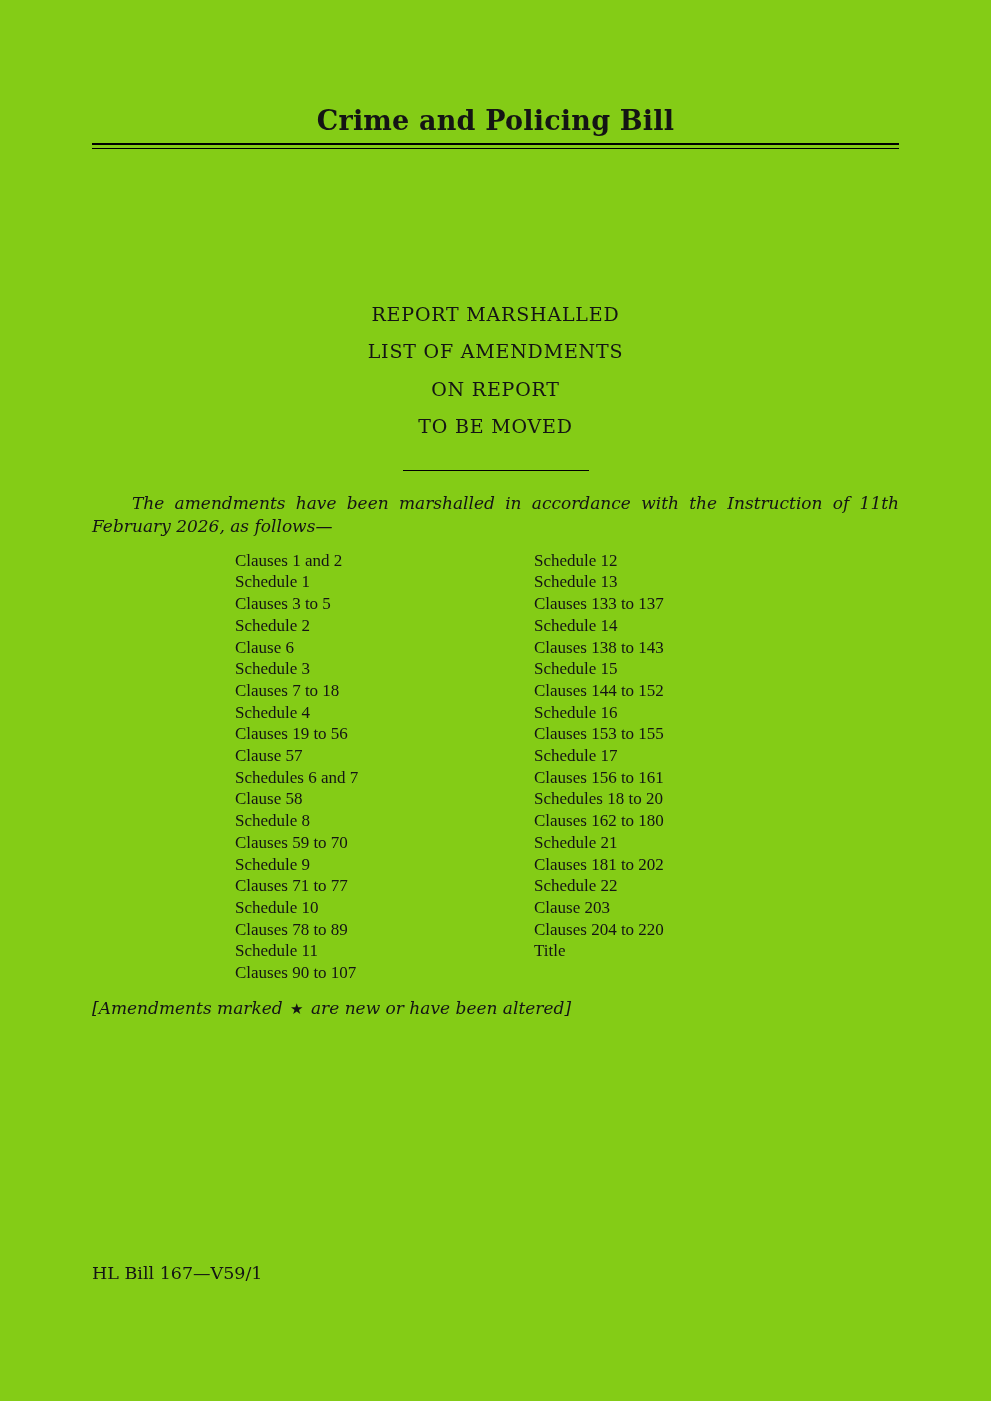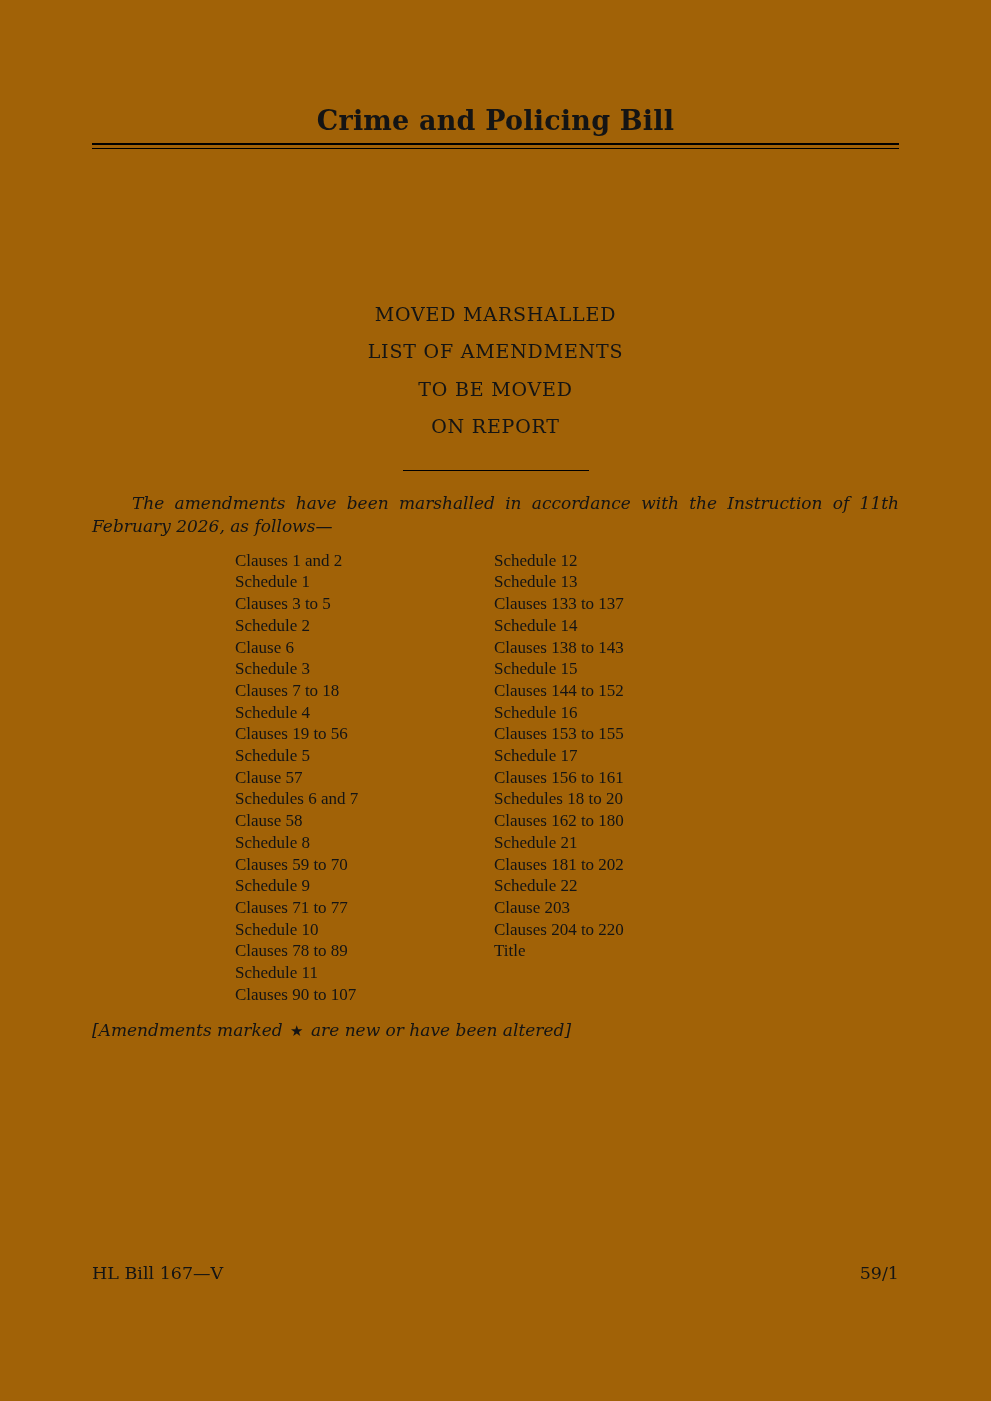--- a/index.html
+++ b/index.html
@@ -5,21 +5,21 @@
   html, body {
     margin: 0;
     padding: 0;
     background: #ffffff;
   }
   .page {
     position: relative;
     width: 991px;
     height: 1401px;
     margin: 0 auto;
-    background: #a16207;
+    background: #84cc16;
     color: #141414;
     font-family: "DejaVu Serif", "Liberation Serif", serif;
     overflow: hidden;
     box-sizing: border-box;
   }
   .content {
     padding: 0 92px;
   }
   .doc-title {
     margin: 0;
@@ -67,20 +67,21 @@
     font-size: 17px;
     line-height: 21.7px;
     font-family: Liberation Serif, serif;
   }
   .col-left {
     width: 259px;
     flex: 0 0 259px;
   }
   .col-right {
     flex: 1 1 auto;
+    margin-left: 40px;
   }
   .list-line {
     white-space: pre;
   }
   .note {
     margin: 13px 0 12px 0;
     text-align: left;
     font-style: italic;
     font-size: 17px;
     line-height: 22px;
@@ -89,58 +90,57 @@
     font-style: normal;
     font-size: 15px;
     padding: 0 2px;
   }
   .footer {
     position: absolute;
     left: 92px;
     right: 92px;
     bottom: 116px;
     display: flex;
-    justify-content: space-between;
+    justify-content: flex-start;
     font-size: 17.5px;
     line-height: 23px;
   }
 </style>
 </head>
 <body>
 
 <div class="page">
   <div class="content">
 
     <h1 class="doc-title">Crime and Policing Bill</h1>
 
     <div class="double-rule"></div>
 
     <div class="headings">
-      <div class="heading-line">MOVED MARSHALLED</div>
+      <div class="heading-line">REPORT MARSHALLED</div>
       <div class="heading-line">LIST OF AMENDMENTS</div>
+      <div class="heading-line">ON REPORT</div>
       <div class="heading-line">TO BE MOVED</div>
-      <div class="heading-line">ON REPORT</div>
     </div>
 
     <div class="short-rule"></div>
 
     <p class="intro">The amendments have been marshalled in accordance with the Instruction of 11th February 2026, as follows—</p>
 
     <div class="columns">
       <div class="col-left">
           <div class="list-line">Clauses 1 and 2</div>
           <div class="list-line">Schedule 1</div>
           <div class="list-line">Clauses 3 to 5</div>
           <div class="list-line">Schedule 2</div>
           <div class="list-line">Clause 6</div>
           <div class="list-line">Schedule 3</div>
           <div class="list-line">Clauses 7 to 18</div>
           <div class="list-line">Schedule 4</div>
           <div class="list-line">Clauses 19 to 56</div>
-          <div class="list-line">Schedule 5</div>
           <div class="list-line">Clause 57</div>
           <div class="list-line">Schedules 6 and 7</div>
           <div class="list-line">Clause 58</div>
           <div class="list-line">Schedule 8</div>
           <div class="list-line">Clauses 59 to 70</div>
           <div class="list-line">Schedule 9</div>
           <div class="list-line">Clauses 71 to 77</div>
           <div class="list-line">Schedule 10</div>
           <div class="list-line">Clauses 78 to 89</div>
           <div class="list-line">Schedule 11</div>

